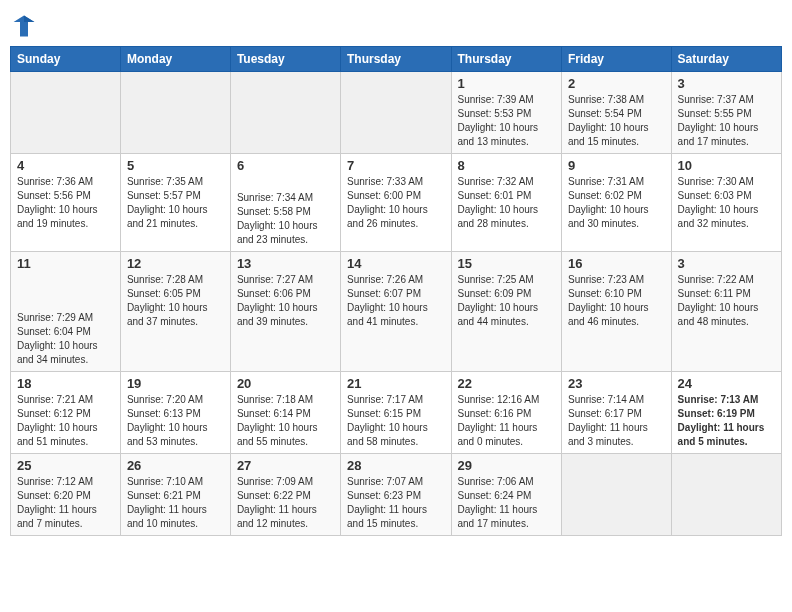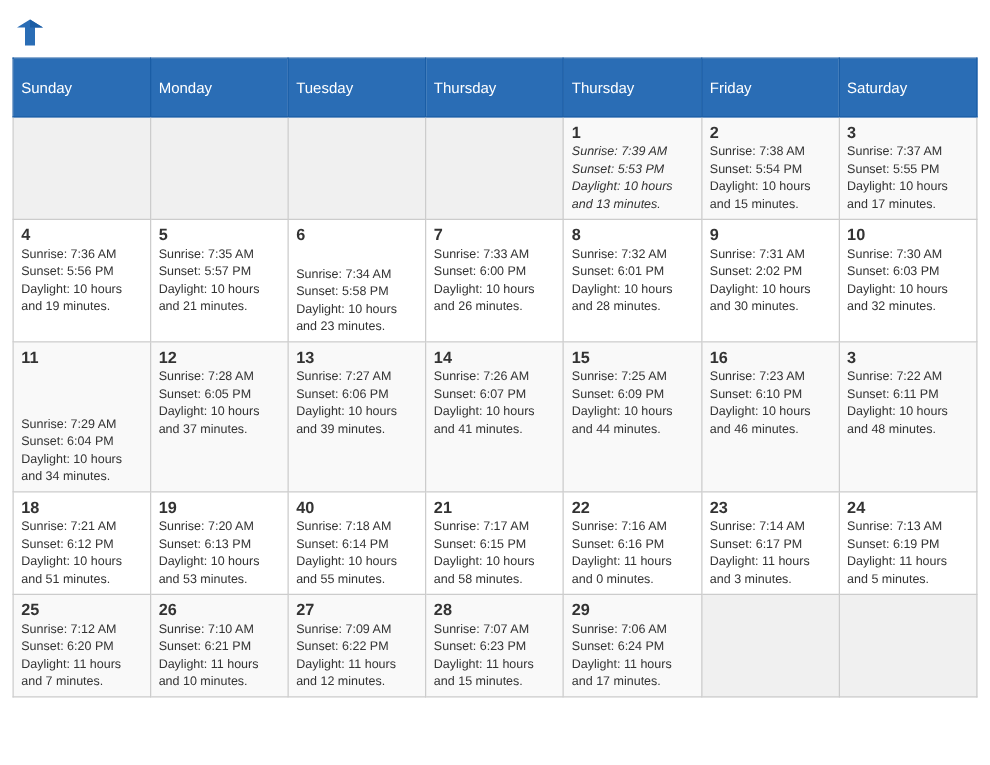--- a/index.html
+++ b/index.html
@@ -46,22 +46,22 @@
     }
     table {
       width: 100%;
       border-collapse: collapse;
       border: 1px solid #ccc;
     }
     th {
       background-color: #2a6db5;
       color: white;
       font-size: 12px;
-      font-weight: normal;
-      padding: 16px 6px;
+      font-weight: bold;
+      padding: 5px 6px;
       text-align: left;
       border: 1px solid #1a5da5;
     }
     td {
       vertical-align: top;
       padding: 4px 6px;
       border: 1px solid #ccc;
       width: 113px;
       min-height: 80px;
       font-size: 10px;
@@ -123,21 +123,21 @@
       </tr>
   </thead>
   <tbody id="calendar-body">
   <tr>
         <td class="empty-cell"></td>
         <td class="empty-cell"></td>
         <td class="empty-cell"></td>
         <td class="empty-cell"></td>
         <td>
           <span class="day-number">1</span>
-          <div class="day-info" style="white-space: pre-line; font-style: italic;">Sunrise: 7:39 AM
+          <div class="day-info" style="white-space: pre-line;">Sunrise: 7:39 AM
 Sunset: 5:53 PM
 Daylight: 10 hours
 and 13 minutes.</div>
         </td>
         <td>
           <span class="day-number">2</span>
           <div class="day-info" style="white-space: pre-line;">Sunrise: 7:38 AM
 Sunset: 5:54 PM
 Daylight: 10 hours
 and 15 minutes.</div>
@@ -182,21 +182,21 @@
         <td>
           <span class="day-number">8</span>
           <div class="day-info" style="white-space: pre-line;">Sunrise: 7:32 AM
 Sunset: 6:01 PM
 Daylight: 10 hours
 and 28 minutes.</div>
         </td>
         <td>
           <span class="day-number">9</span>
           <div class="day-info" style="white-space: pre-line;">Sunrise: 7:31 AM
-Sunset: 2:02 PM
+Sunset: 6:02 PM
 Daylight: 10 hours
 and 30 minutes.</div>
         </td>
         <td>
           <span class="day-number">10</span>
           <div class="day-info" style="white-space: pre-line;">Sunrise: 7:30 AM
 Sunset: 6:03 PM
 Daylight: 10 hours
 and 32 minutes.</div>
         </td>
@@ -261,50 +261,50 @@
 and 51 minutes.</div>
         </td>
         <td>
           <span class="day-number">19</span>
           <div class="day-info" style="white-space: pre-line;">Sunrise: 7:20 AM
 Sunset: 6:13 PM
 Daylight: 10 hours
 and 53 minutes.</div>
         </td>
         <td>
-          <span class="day-number">40</span>
+          <span class="day-number">20</span>
           <div class="day-info" style="white-space: pre-line;">Sunrise: 7:18 AM
 Sunset: 6:14 PM
 Daylight: 10 hours
 and 55 minutes.</div>
         </td>
         <td>
           <span class="day-number">21</span>
           <div class="day-info" style="white-space: pre-line;">Sunrise: 7:17 AM
 Sunset: 6:15 PM
 Daylight: 10 hours
 and 58 minutes.</div>
         </td>
         <td>
           <span class="day-number">22</span>
-          <div class="day-info" style="white-space: pre-line;">Sunrise: 7:16 AM
+          <div class="day-info" style="white-space: pre-line;">Sunrise: 12:16 AM
 Sunset: 6:16 PM
 Daylight: 11 hours
 and 0 minutes.</div>
         </td>
         <td>
           <span class="day-number">23</span>
           <div class="day-info" style="white-space: pre-line;">Sunrise: 7:14 AM
 Sunset: 6:17 PM
 Daylight: 11 hours
 and 3 minutes.</div>
         </td>
         <td>
           <span class="day-number">24</span>
-          <div class="day-info" style="white-space: pre-line;">Sunrise: 7:13 AM
+          <div class="day-info" style="white-space: pre-line; font-weight: bold;">Sunrise: 7:13 AM
 Sunset: 6:19 PM
 Daylight: 11 hours
 and 5 minutes.</div>
         </td>
       </tr>
       <tr>
         <td>
           <span class="day-number">25</span>
           <div class="day-info" style="white-space: pre-line;">Sunrise: 7:12 AM
 Sunset: 6:20 PM

